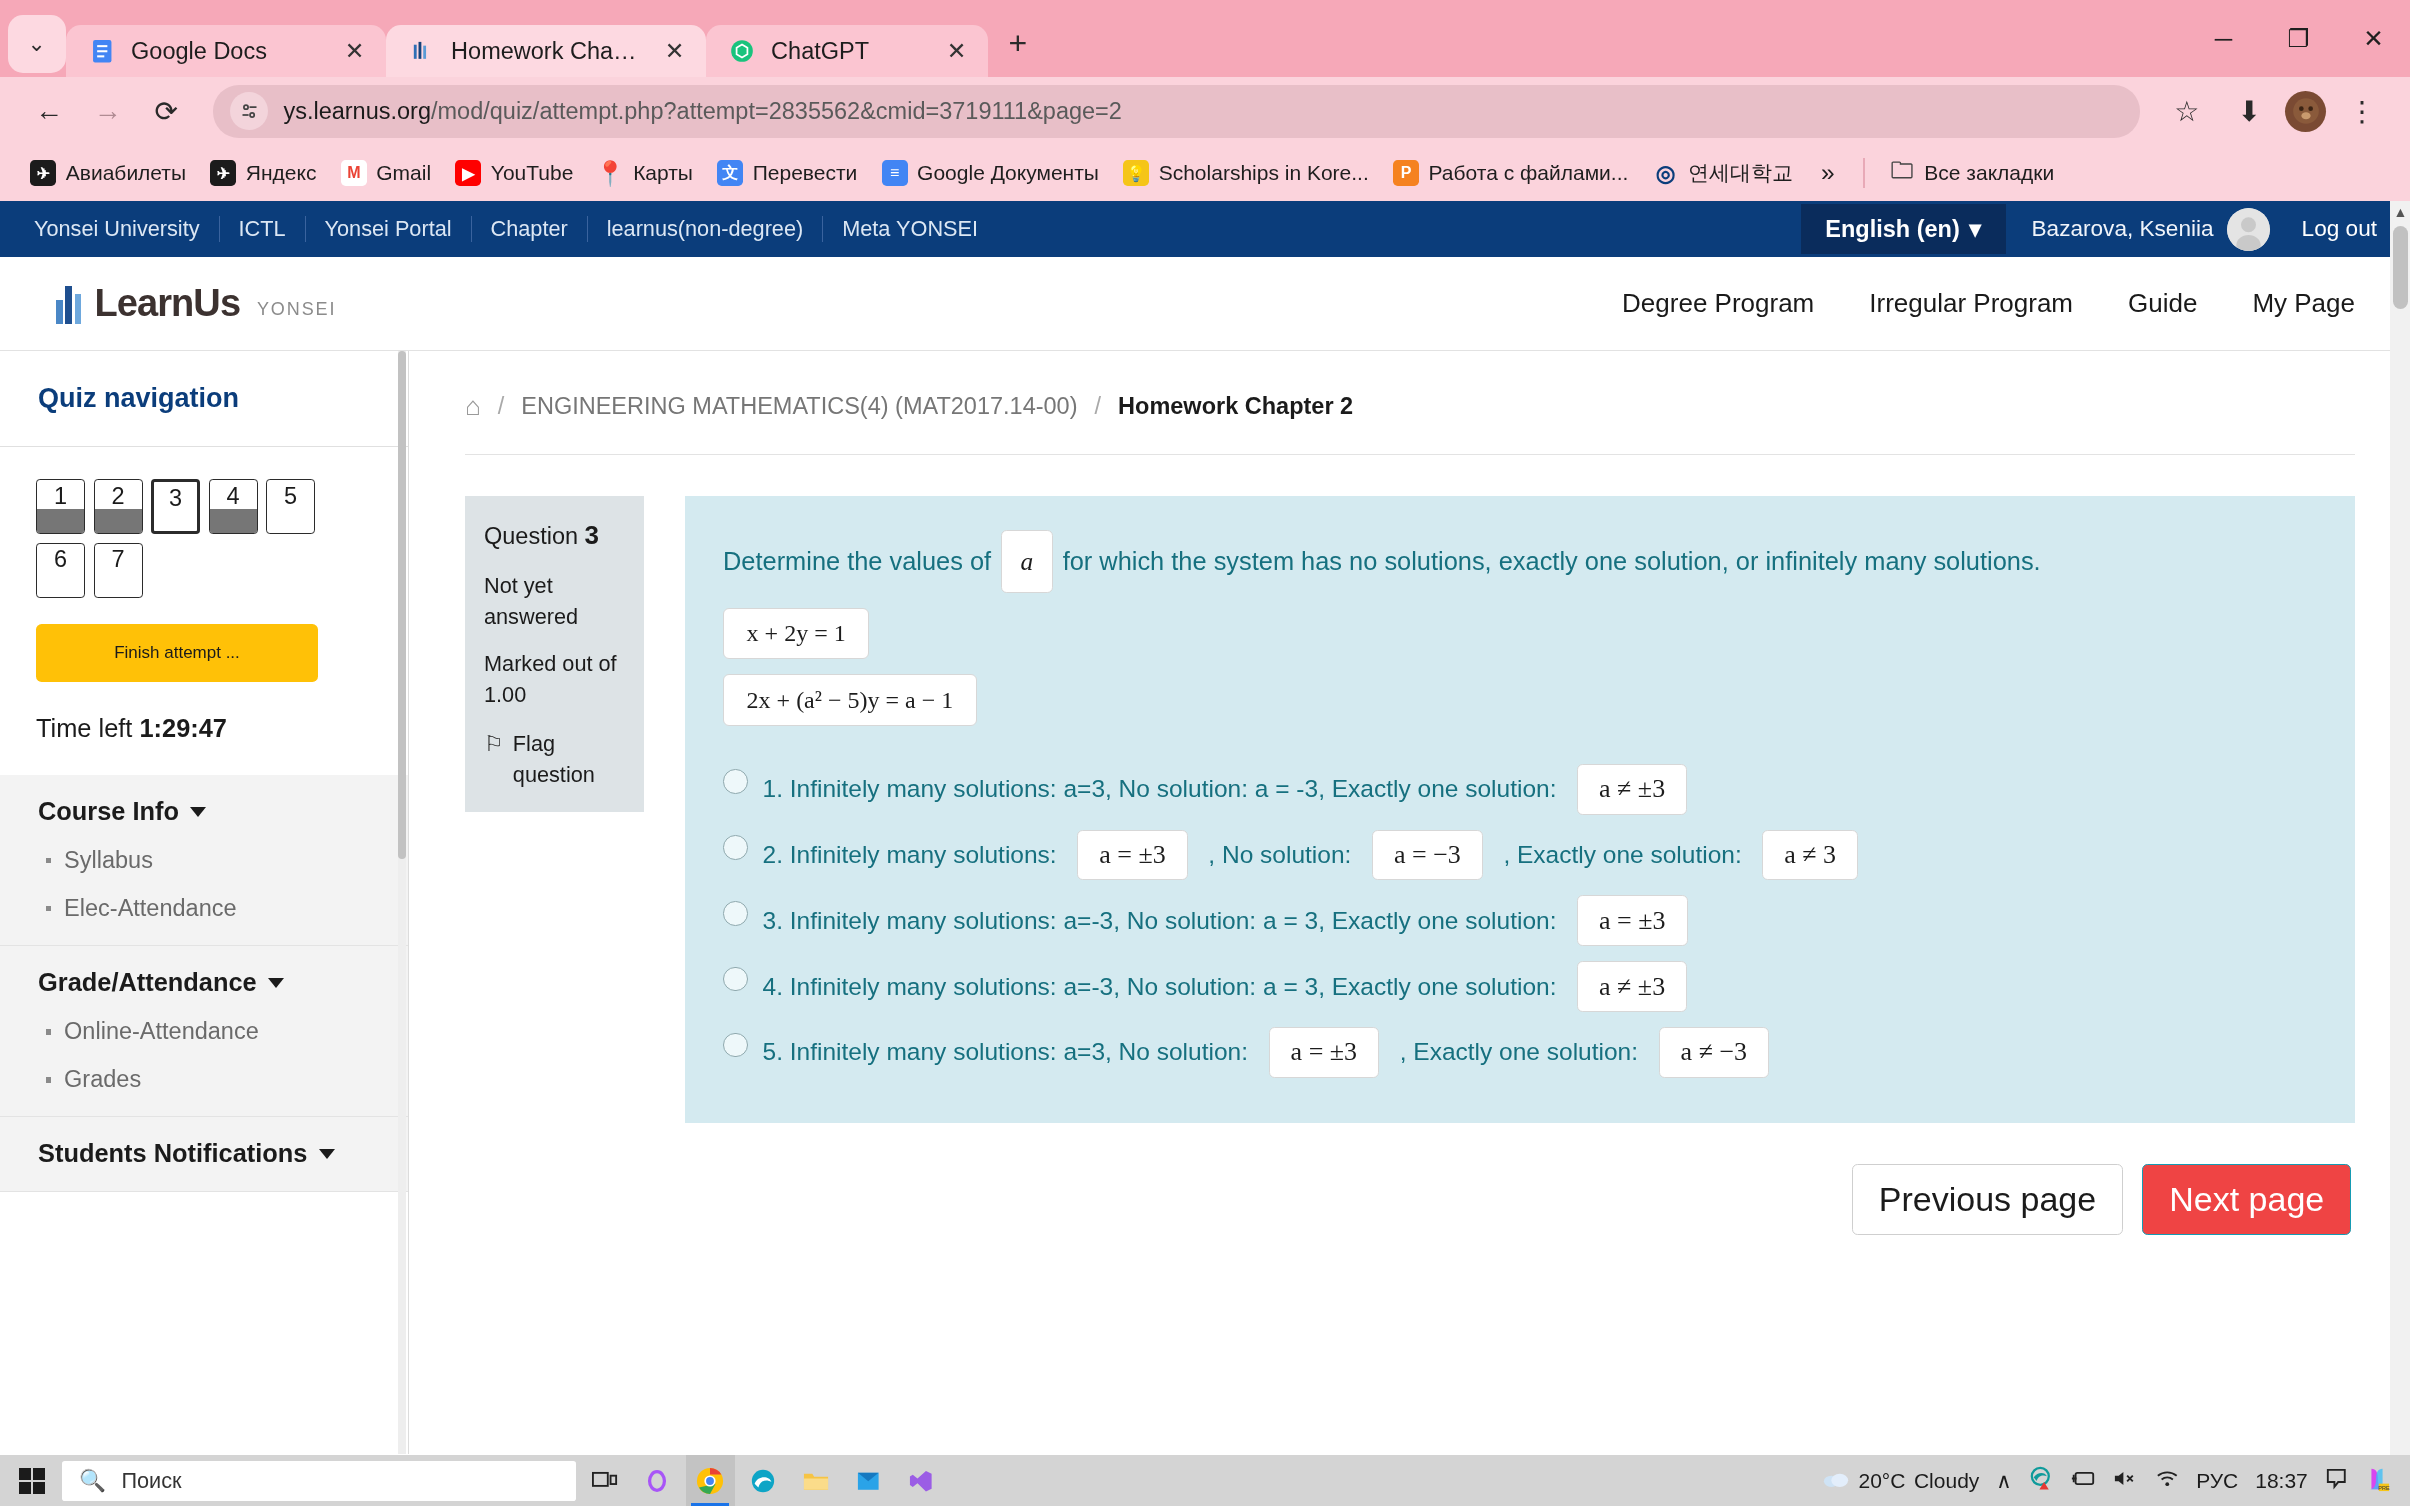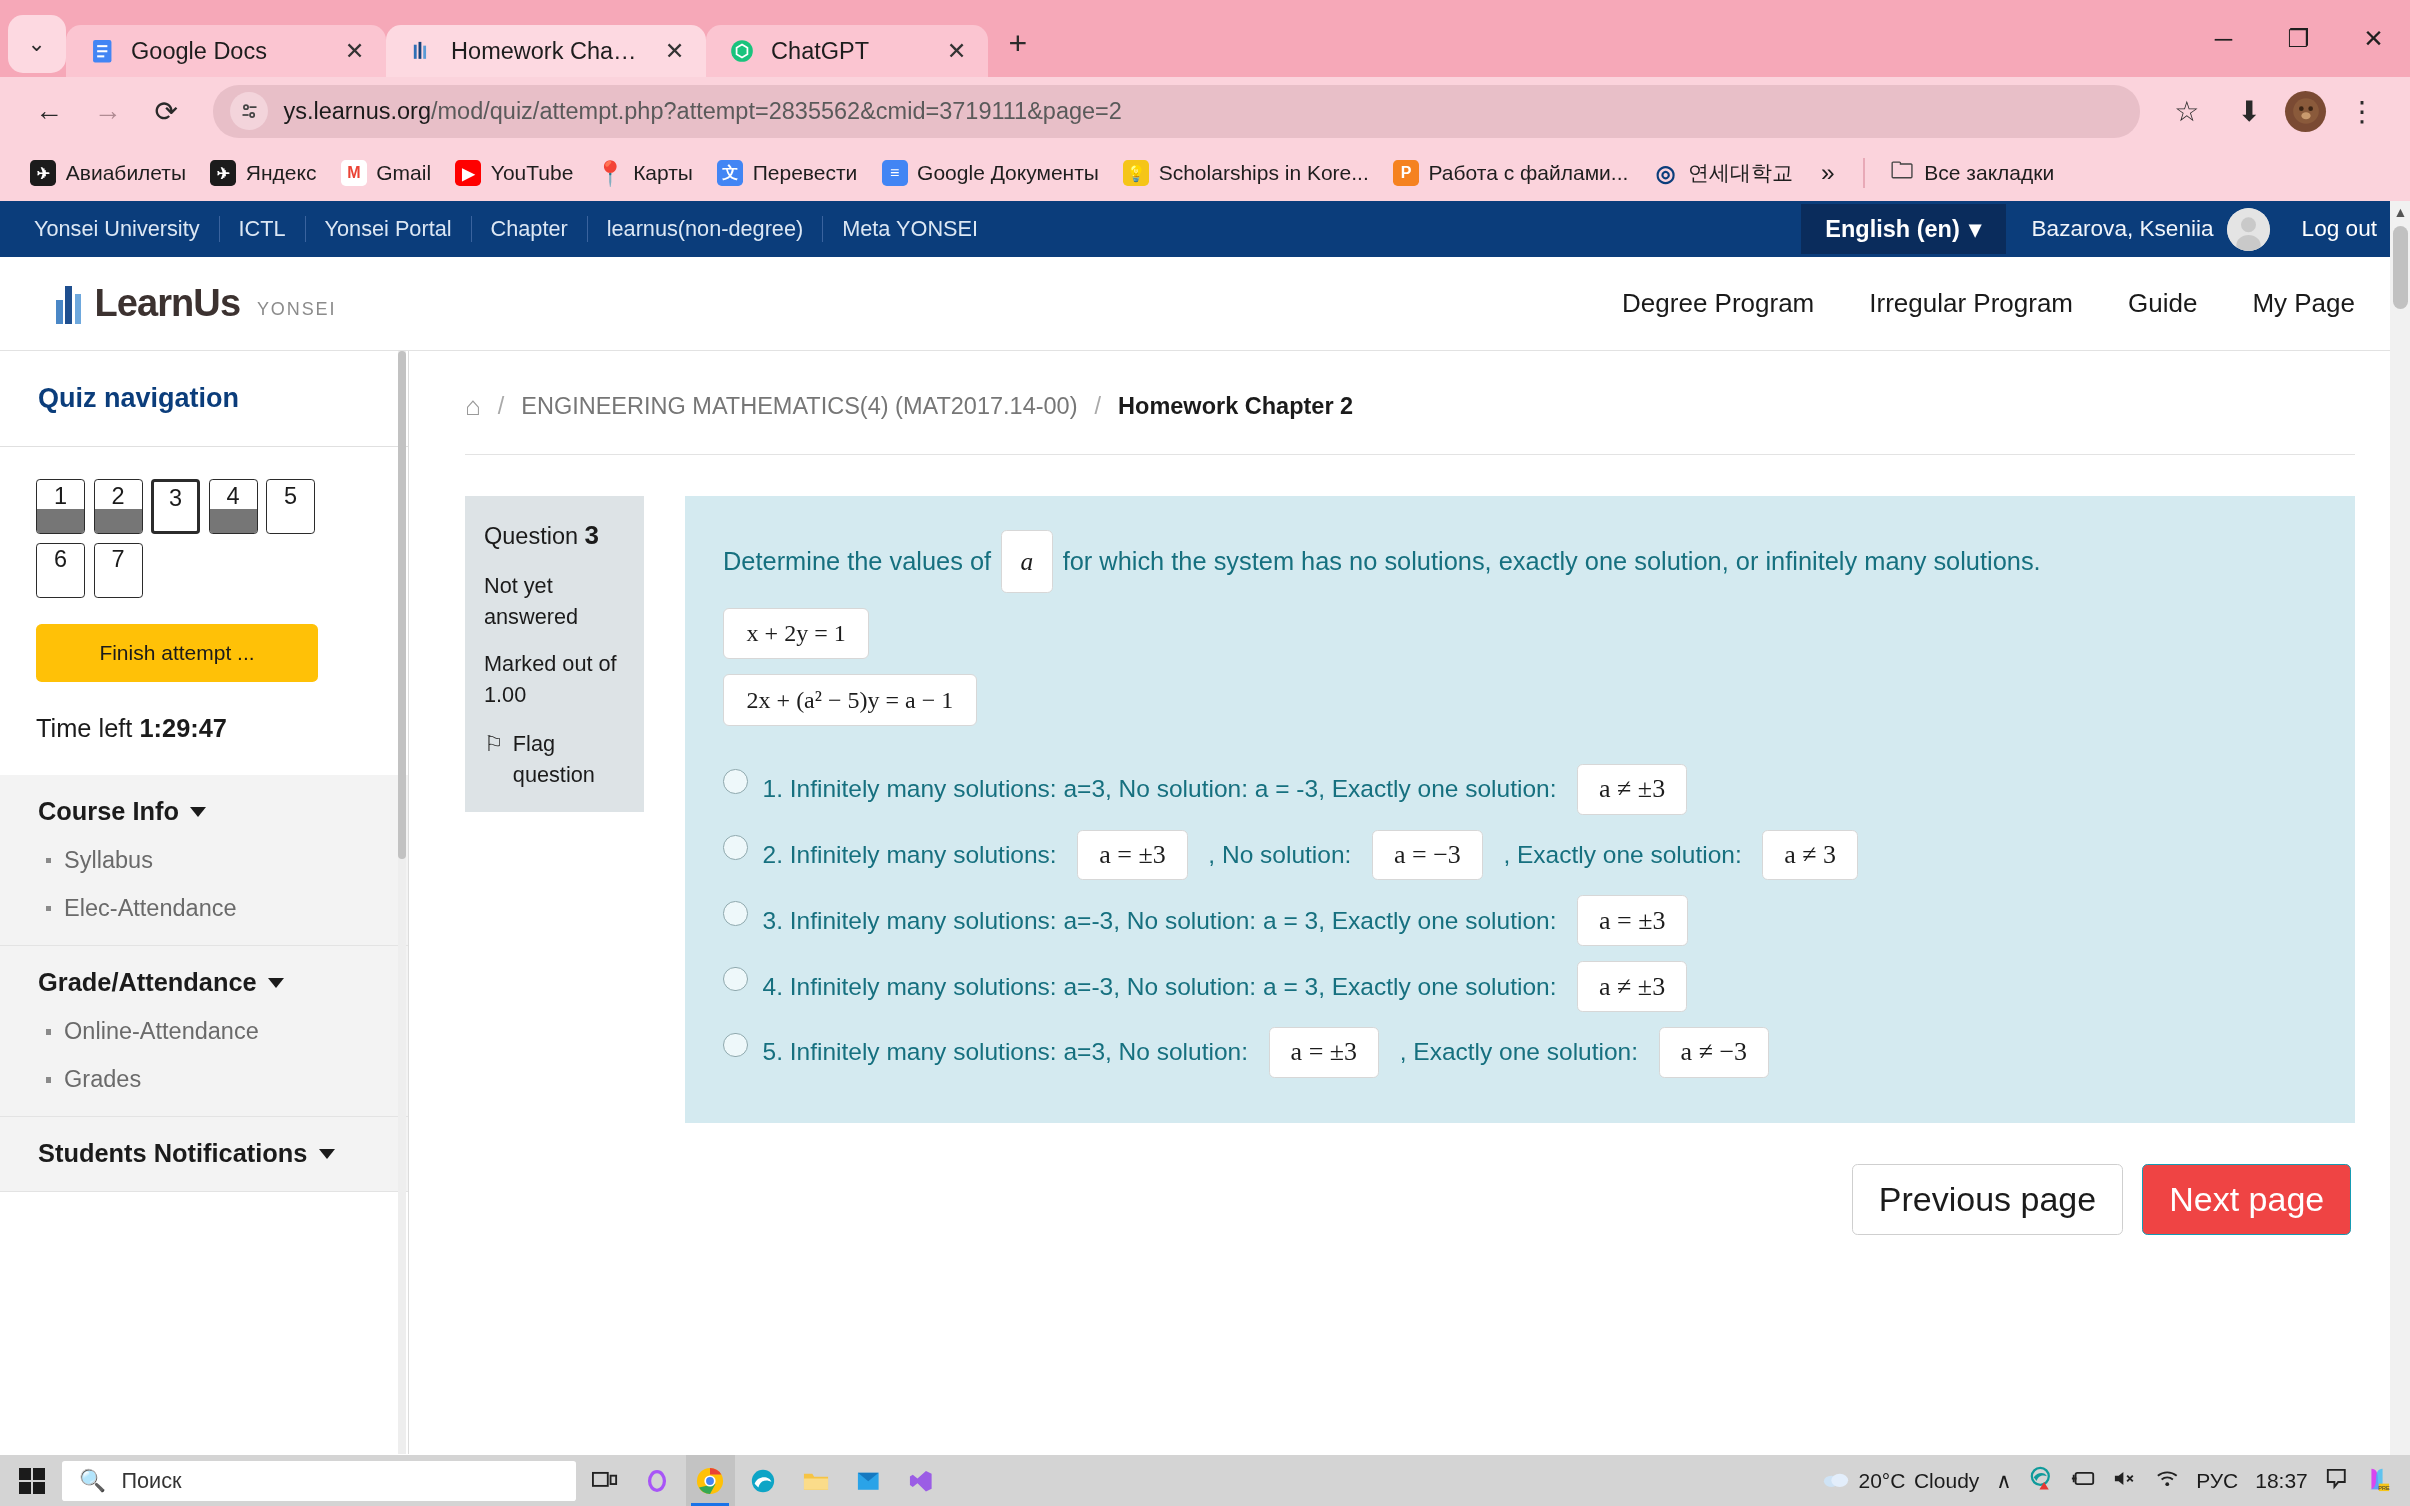--- a/index.html
+++ b/index.html
@@ -122,21 +122,21 @@
   .qbox {
     width: 49px; height: 55px; border: 1.9px solid #2b2b2b; border-radius: 3.8px;
     background: #fff; font-size: 23.5px; color: #1b1b1b; display: flex;
     justify-content: center; padding-top: 2.8px; position: relative; overflow: hidden;
   }
   .qbox.current { border-width: 3.8px; }
   .qbox .fill { position: absolute; left: 0; right: 0; bottom: 0; height: 46%; background: #767676; }
   .qbox span { position: relative; z-index: 2; }
   .finish-btn {
     margin: 26px 0 0 0; background: #ffc107; border-radius: 5.6px; height: 58px;
-    display: flex; align-items: center; justify-content: center; font-size: 21px; color: #1b1b1b;
+    display: flex; align-items: center; justify-content: center; font-size: 17px; color: #1b1b1b;
     width: 282px;
   }
   .time-left { font-size: 25.4px; color: #1b1b1b; margin: 32px 0 32px 0; }
   .time-left b { font-weight: bold; }
   .side-sub { background: #f3f3f3; }
   .side-sub-group { border-bottom: 0.9px solid #e3e3e3; padding: 22.6px 38px; }
   .side-sub-title { font-size: 25.4px; font-weight: bold; color: #1b1b1b; display: flex; align-items: center; gap: 11.3px; }
   .caret { width: 0; height: 0; border-left: 8.5px solid transparent; border-right: 8.5px solid transparent; border-top: 10.4px solid #1b1b1b; }
   .side-link { font-size: 23.5px; color: #6a6a6a; margin-top: 21px; display: flex; align-items: center; gap: 13px; padding-left: 7.5px; }
   .dot { width: 5.6px; height: 5.6px; background: #8a8a8a; flex: none; }

